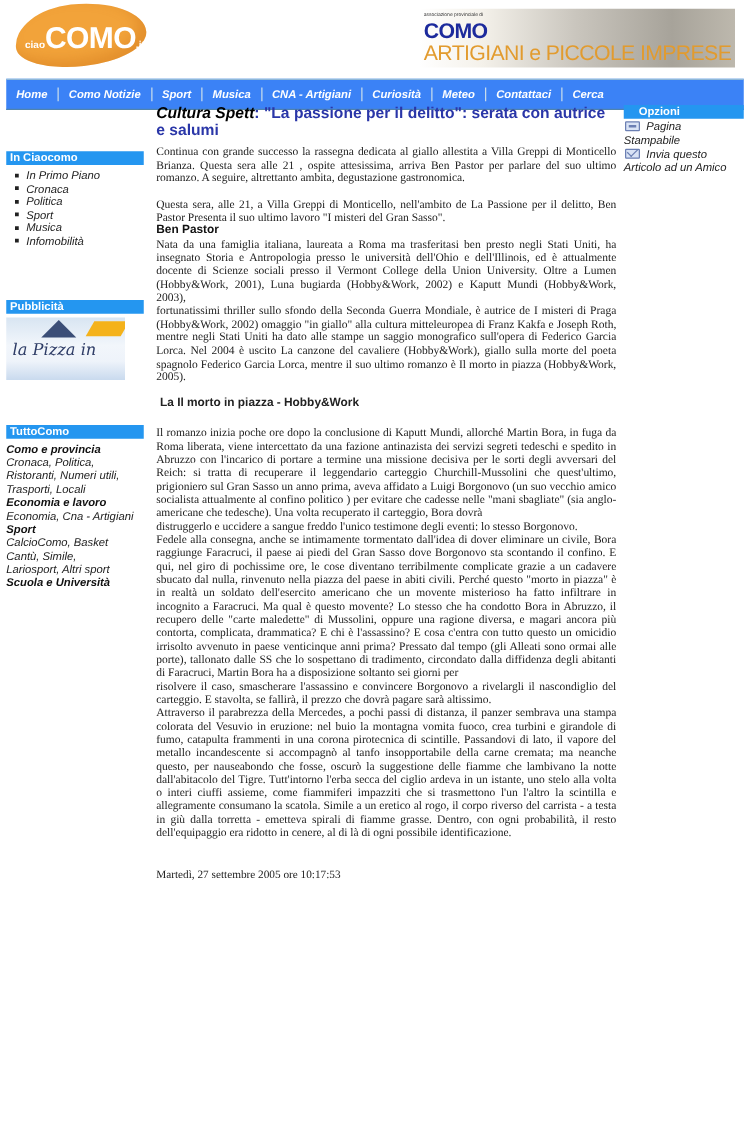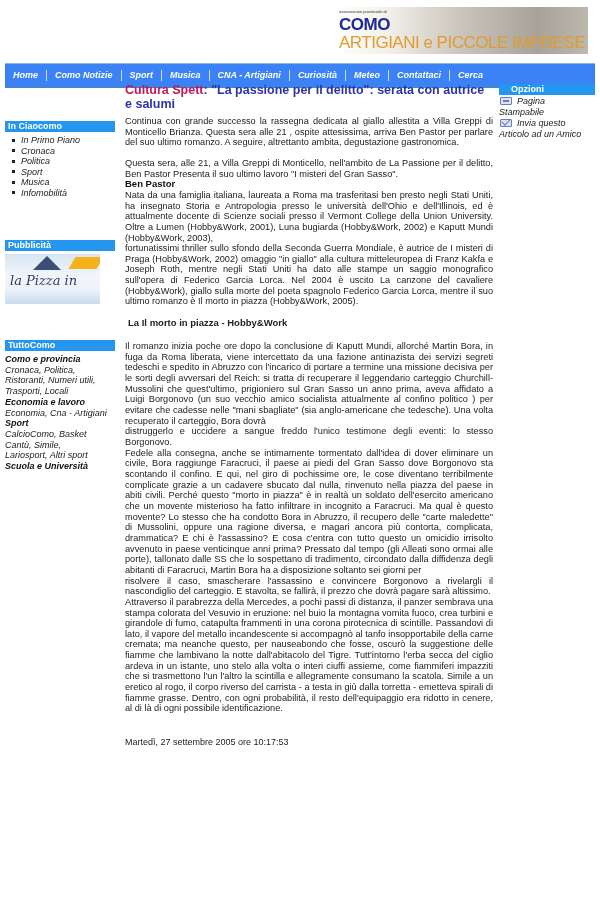--- a/index.html
+++ b/index.html
@@ -39,42 +39,46 @@
   .ad-pizza .stripe { position: absolute; right: 0; top: 3px; width: 28px; height: 12px; background: #f4b21b; transform: skewX(-30deg); }
   .ad-pizza .mount { position: absolute; left: 28px; top: 2px; width: 0; height: 0; border-left: 14px solid transparent; border-right: 14px solid transparent; border-bottom: 14px solid #3b4e77; }
   .ad-pizza .txt { position: absolute; left: 5px; top: 19px; font-family: "DejaVu Serif", serif; font-style: italic; color: #2e3c66; font-size: 13px; white-space: nowrap; }
   .tutto { padding: 3px 0 0 0; }
   .tutto .cat { font-weight: bold; font-style: italic; font-size: 9px; line-height: 10.7px; color: #111; }
   .tutto .sub { font-style: italic; font-size: 9px; line-height: 10.7px; color: #222; }
 
   
   .main { position: absolute; left: 125px; top: 83px; width: 368px; }
   .title { font-size: 12.5px; font-weight: bold; line-height: 14px; color: #2a36a8; }
-  .title .cat { color: #be185d; }
-  p { font-size: 9.2px; line-height: 10.65px; text-align: justify; color: #222; }
+  .title .cat { color: #000000; font-style: italic; }
+  p { font-size: 9.2px; line-height: 10.65px; text-align: justify; color: #222; font-family: Liberation Serif, serif; }
   .intro { margin-top: 5px; }
   .body1 { margin-top: 10px; }
   .bold-h { font-weight: bold; font-size: 9.5px; line-height: 10.6px; color: #111; }
   .subhead { font-weight: bold; font-size: 9.5px; margin-top: 10px; margin-left: 3px; line-height: 11px; }
   .body2 { margin-top: 13px; }
   .incipit-label { margin-top: 13px; }
   .date { margin-top: 23px; font-size: 9px; }
 
   
   .right { position: absolute; left: 499px; top: 84px; width: 96px; }
   .opt-head { background: #2496f0; color: #fff; font-weight: bold; font-size: 9px; padding: 0 12px; height: 11px; line-height: 11px; }
   .opt-item { font-style: italic; font-size: 9px; line-height: 10.5px; color: #222; margin-top: 1px; }
   .ico { display: inline-block; vertical-align: middle; width: 12px; height: 8px; margin: 0 5px 1px 1px; border: 1px solid #6b7fb3; background: #d9e3f5; position: relative; border-radius: 1px; }
   .ico.mail::after { content: ""; position: absolute; left: 1px; top: 0; width: 7px; height: 4px; border-left: 1px solid #6b7fb3; border-bottom: 1px solid #6b7fb3; transform: rotate(-45deg) translate(1px,-1px); }
   .ico.print::after { content: ""; position: absolute; left: 2px; top: 2px; width: 6px; height: 2px; background: #6b7fb3; }
 </style>
 </head>
 <body>
 
 <div class="header">
+  <div class="logo-ciao">
+    <div class="blob"></div>
+    <div class="txt"><span class="small">ciao</span><span class="big">COMO</span><span class="small">.it</span></div>
+  </div>
   <div class="banner-como">
     <div class="assoc">associazione provinciale di</div>
     <div class="como">COMO</div>
     <div class="art">ARTIGIANI e PICCOLE IMPRESE</div>
   </div>
 </div>
 
 <div class="nav">
   <a>Home</a>
   <a>Como Notizie</a>

